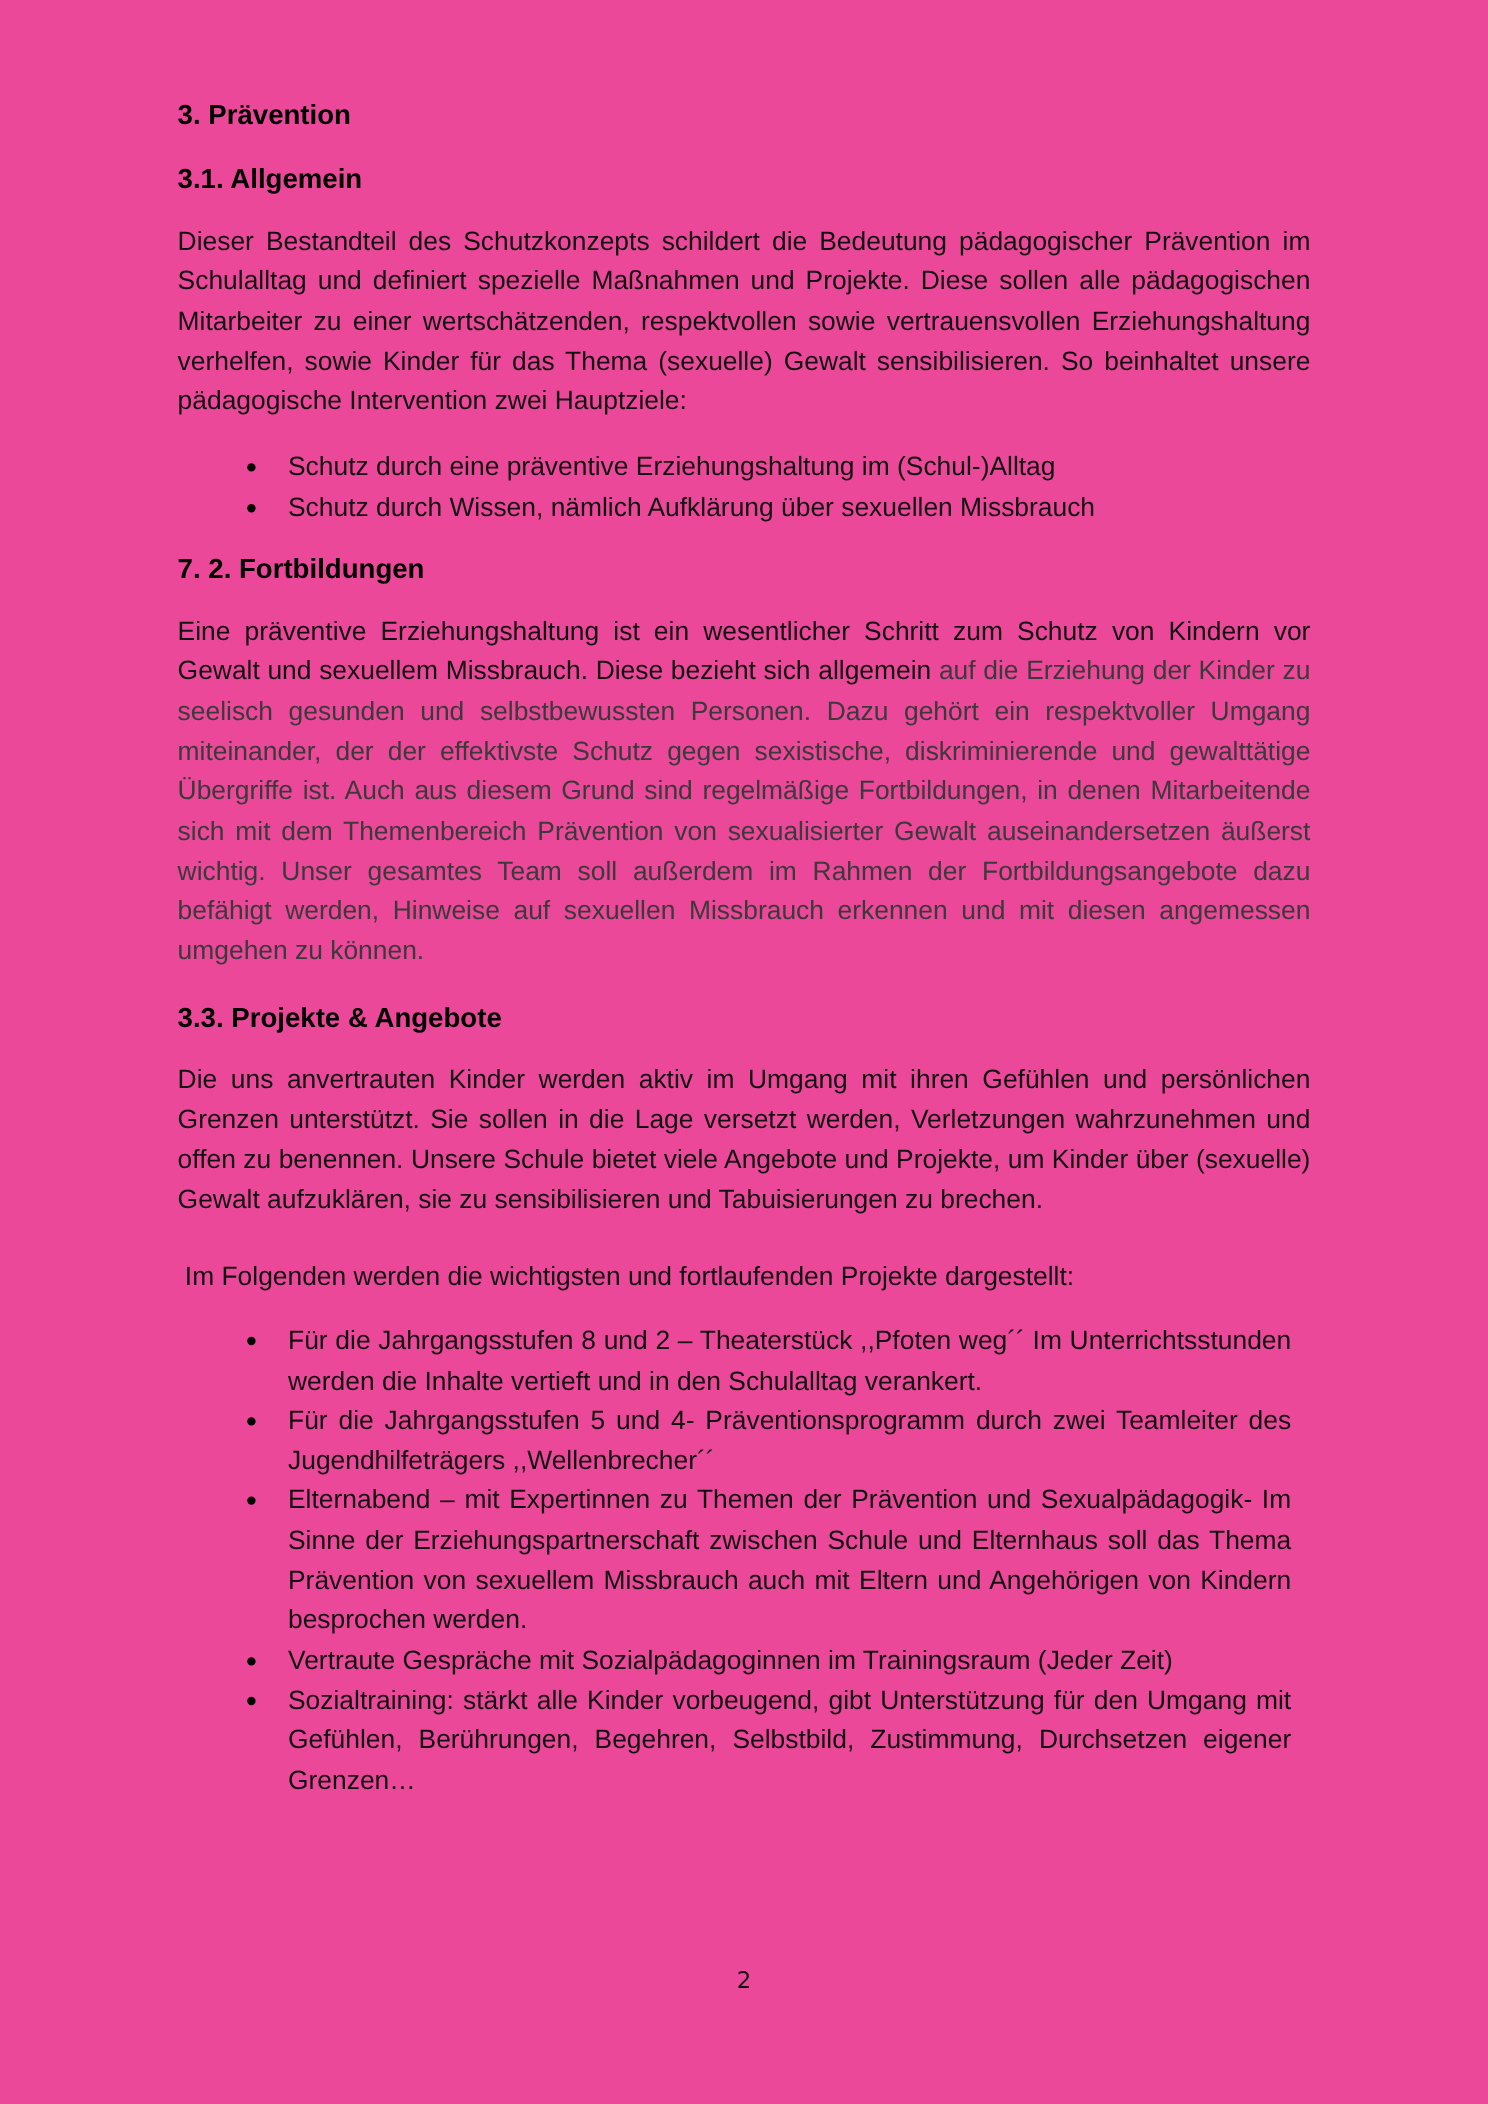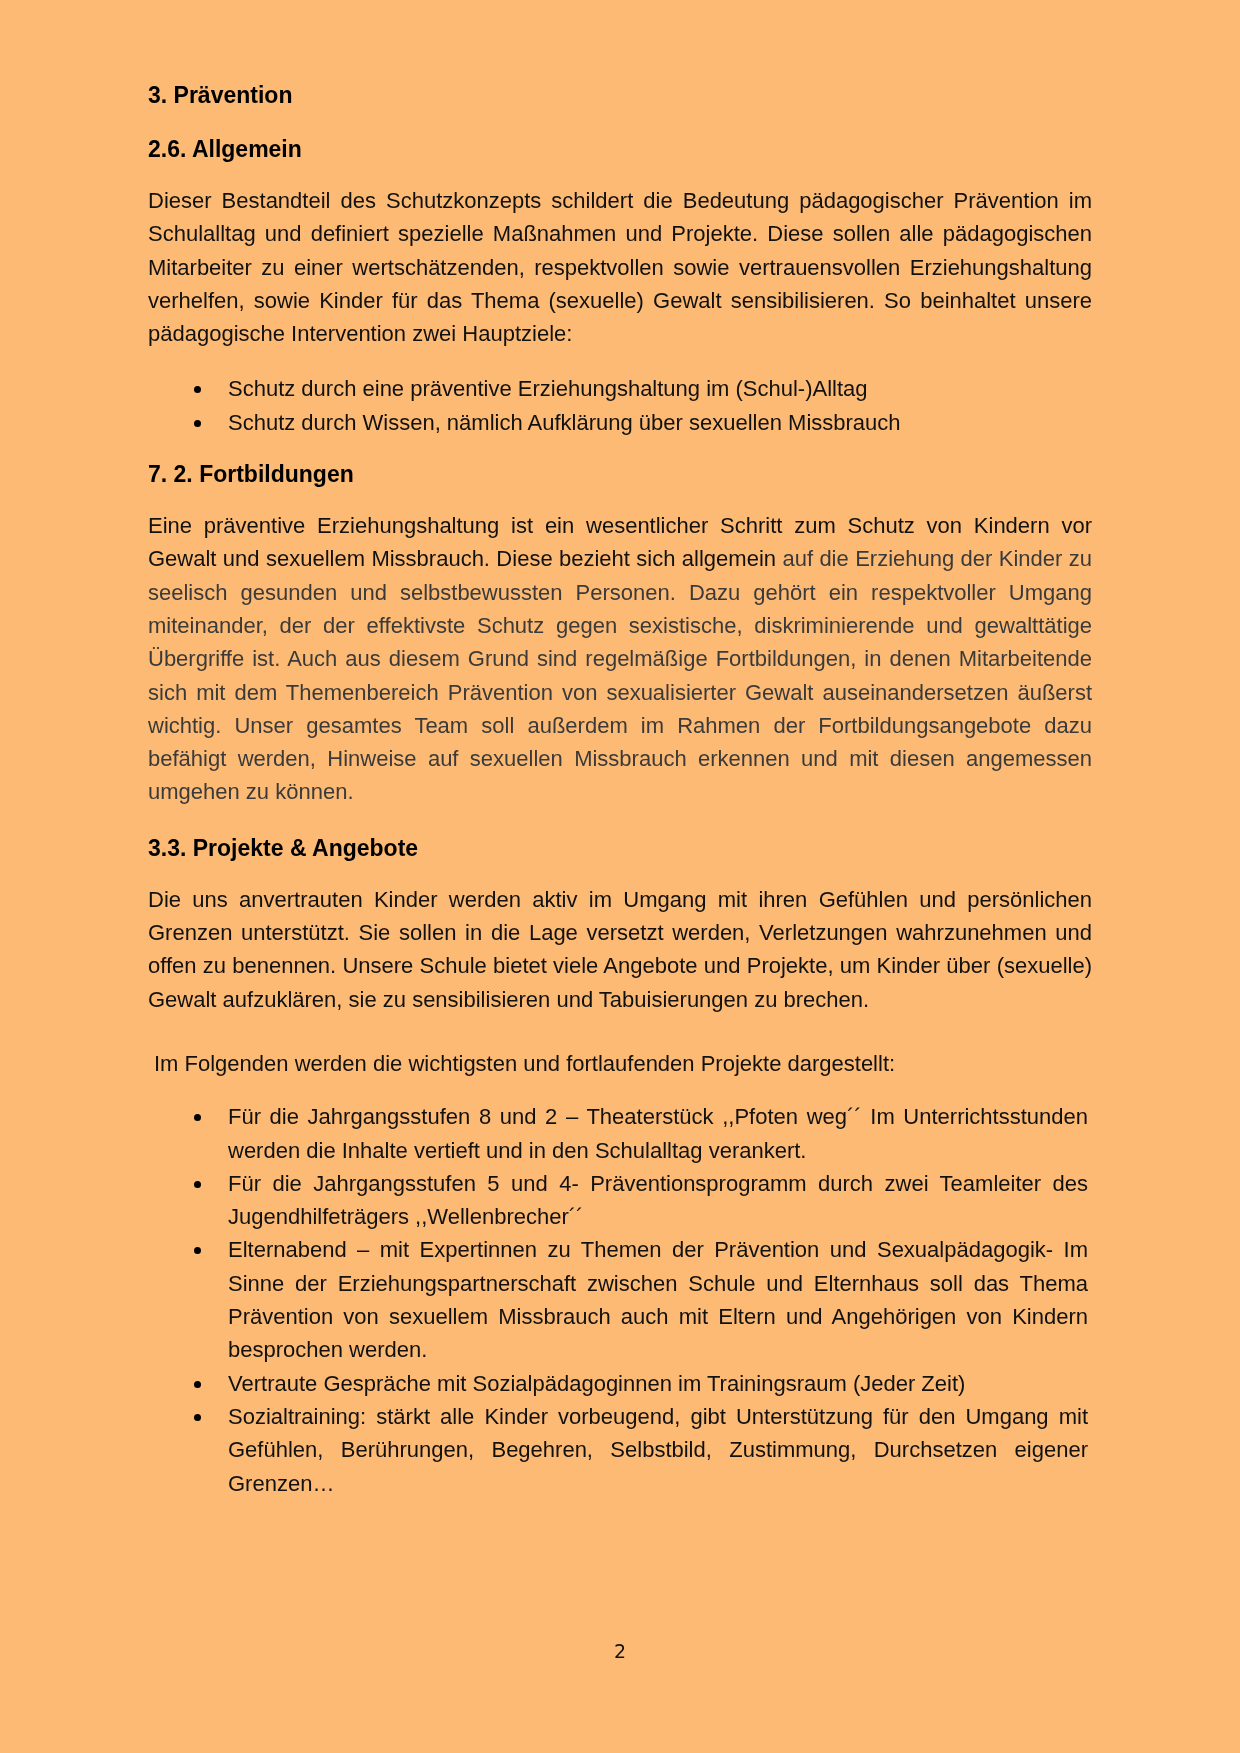--- a/index.html
+++ b/index.html
@@ -1,34 +1,34 @@
 <!DOCTYPE html>
 <html><head>
 <meta charset="utf-8">
 <style>
   html, body { margin: 0; padding: 0; background: #ffffff; }
   body { width: 1240px; height: 1753px; position: relative; overflow: hidden; }
   .page {
     position: absolute; left: 0; top: 0; width: 1240px; height: 1753px;
-    background: #fdba74; color: #000000;
+    background: #ec4899; color: #000000;
     font-family: "Liberation Sans", sans-serif;
   }
   .content { position: absolute; left: 148px; top: 78px; width: 944px; }
   h1, h2 { font-family: "Liberation Sans", sans-serif; font-weight: bold; margin: 0; color: #000; }
   h1 { font-size: 23px; line-height: 34px; margin-bottom: 20px; }
   h2 { font-size: 23px; line-height: 34px; margin-bottom: 18px; }
   p {
     margin: 0; font-size: 22px; line-height: 33.3px; text-align: justify;
     text-align-last: left; color: #111;
   }
   .p1 { margin-bottom: 22px; }
   .p3 { margin-bottom: 22px; }
   .p4 { margin-left: 6px; margin-bottom: 20px; margin-top: 31px; }
   .gray { color: #3a3a3a; }
-  ul { list-style: none; margin: 4px; padding: 0; }
+  ul { list-style: none; margin: 16px; padding: 0; }
   ul li {
     position: relative; padding-left: 76px; font-size: 22px; line-height: 33.3px;
     text-align: justify; text-align-last: left; color: #111;
   }
   ul li .bullet {
     position: absolute; left: 42px; top: 14px; width: 7px; height: 7px;
     background: #000; border-radius: 50%;
   }
   .ul1 { margin-bottom: 18px; }
   .pagenum {
@@ -37,21 +37,21 @@
   }
 </style>
 </head>
 <body>
 
 <div class="page">
   <div class="content">
 
     <h1>3. Prävention</h1>
 
-    <h2>2.6. Allgemein</h2>
+    <h2>3.1. Allgemein</h2>
     <p class="p1">Dieser Bestandteil des Schutzkonzepts schildert die Bedeutung pädagogischer Prävention im Schulalltag und definiert spezielle Maßnahmen und Projekte. Diese sollen alle pädagogischen Mitarbeiter zu einer wertschätzenden, respektvollen sowie vertrauensvollen Erziehungshaltung verhelfen, sowie Kinder für das Thema (sexuelle) Gewalt sensibilisieren. So beinhaltet unsere pädagogische Intervention zwei Hauptziele:</p>
 
     <ul class="ul1">
       <li><span class="bullet"></span><span>Schutz durch eine präventive Erziehungshaltung im (Schul-)Alltag</span></li>
       <li><span class="bullet"></span><span>Schutz durch Wissen, nämlich Aufklärung über sexuellen Missbrauch</span></li>
     </ul>
 
     <h2>7. 2. Fortbildungen</h2>
     <p class="p3"><span>Eine präventive Erziehungshaltung ist ein wesentlicher Schritt zum Schutz von Kindern vor Gewalt und sexuellem Missbrauch. Diese bezieht sich allgemein </span><span class="gray">auf die Erziehung der Kinder zu seelisch gesunden und selbstbewussten Personen.</span><span class="gray"> Dazu gehört ein respektvoller Umgang miteinander, der der effektivste Schutz gegen sexistische, diskriminierende und gewalttätige Übergriffe ist. Auch aus diesem Grund sind regelmäßige Fortbildungen, in denen Mitarbeitende sich mit dem Themenbereich Prävention von sexualisierter Gewalt auseinandersetzen äußerst wichtig. Unser gesamtes Team soll außerdem im Rahmen der Fortbildungsangebote dazu befähigt werden, Hinweise auf sexuellen Missbrauch erkennen und mit diesen angemessen umgehen zu können.</span></p>
 

